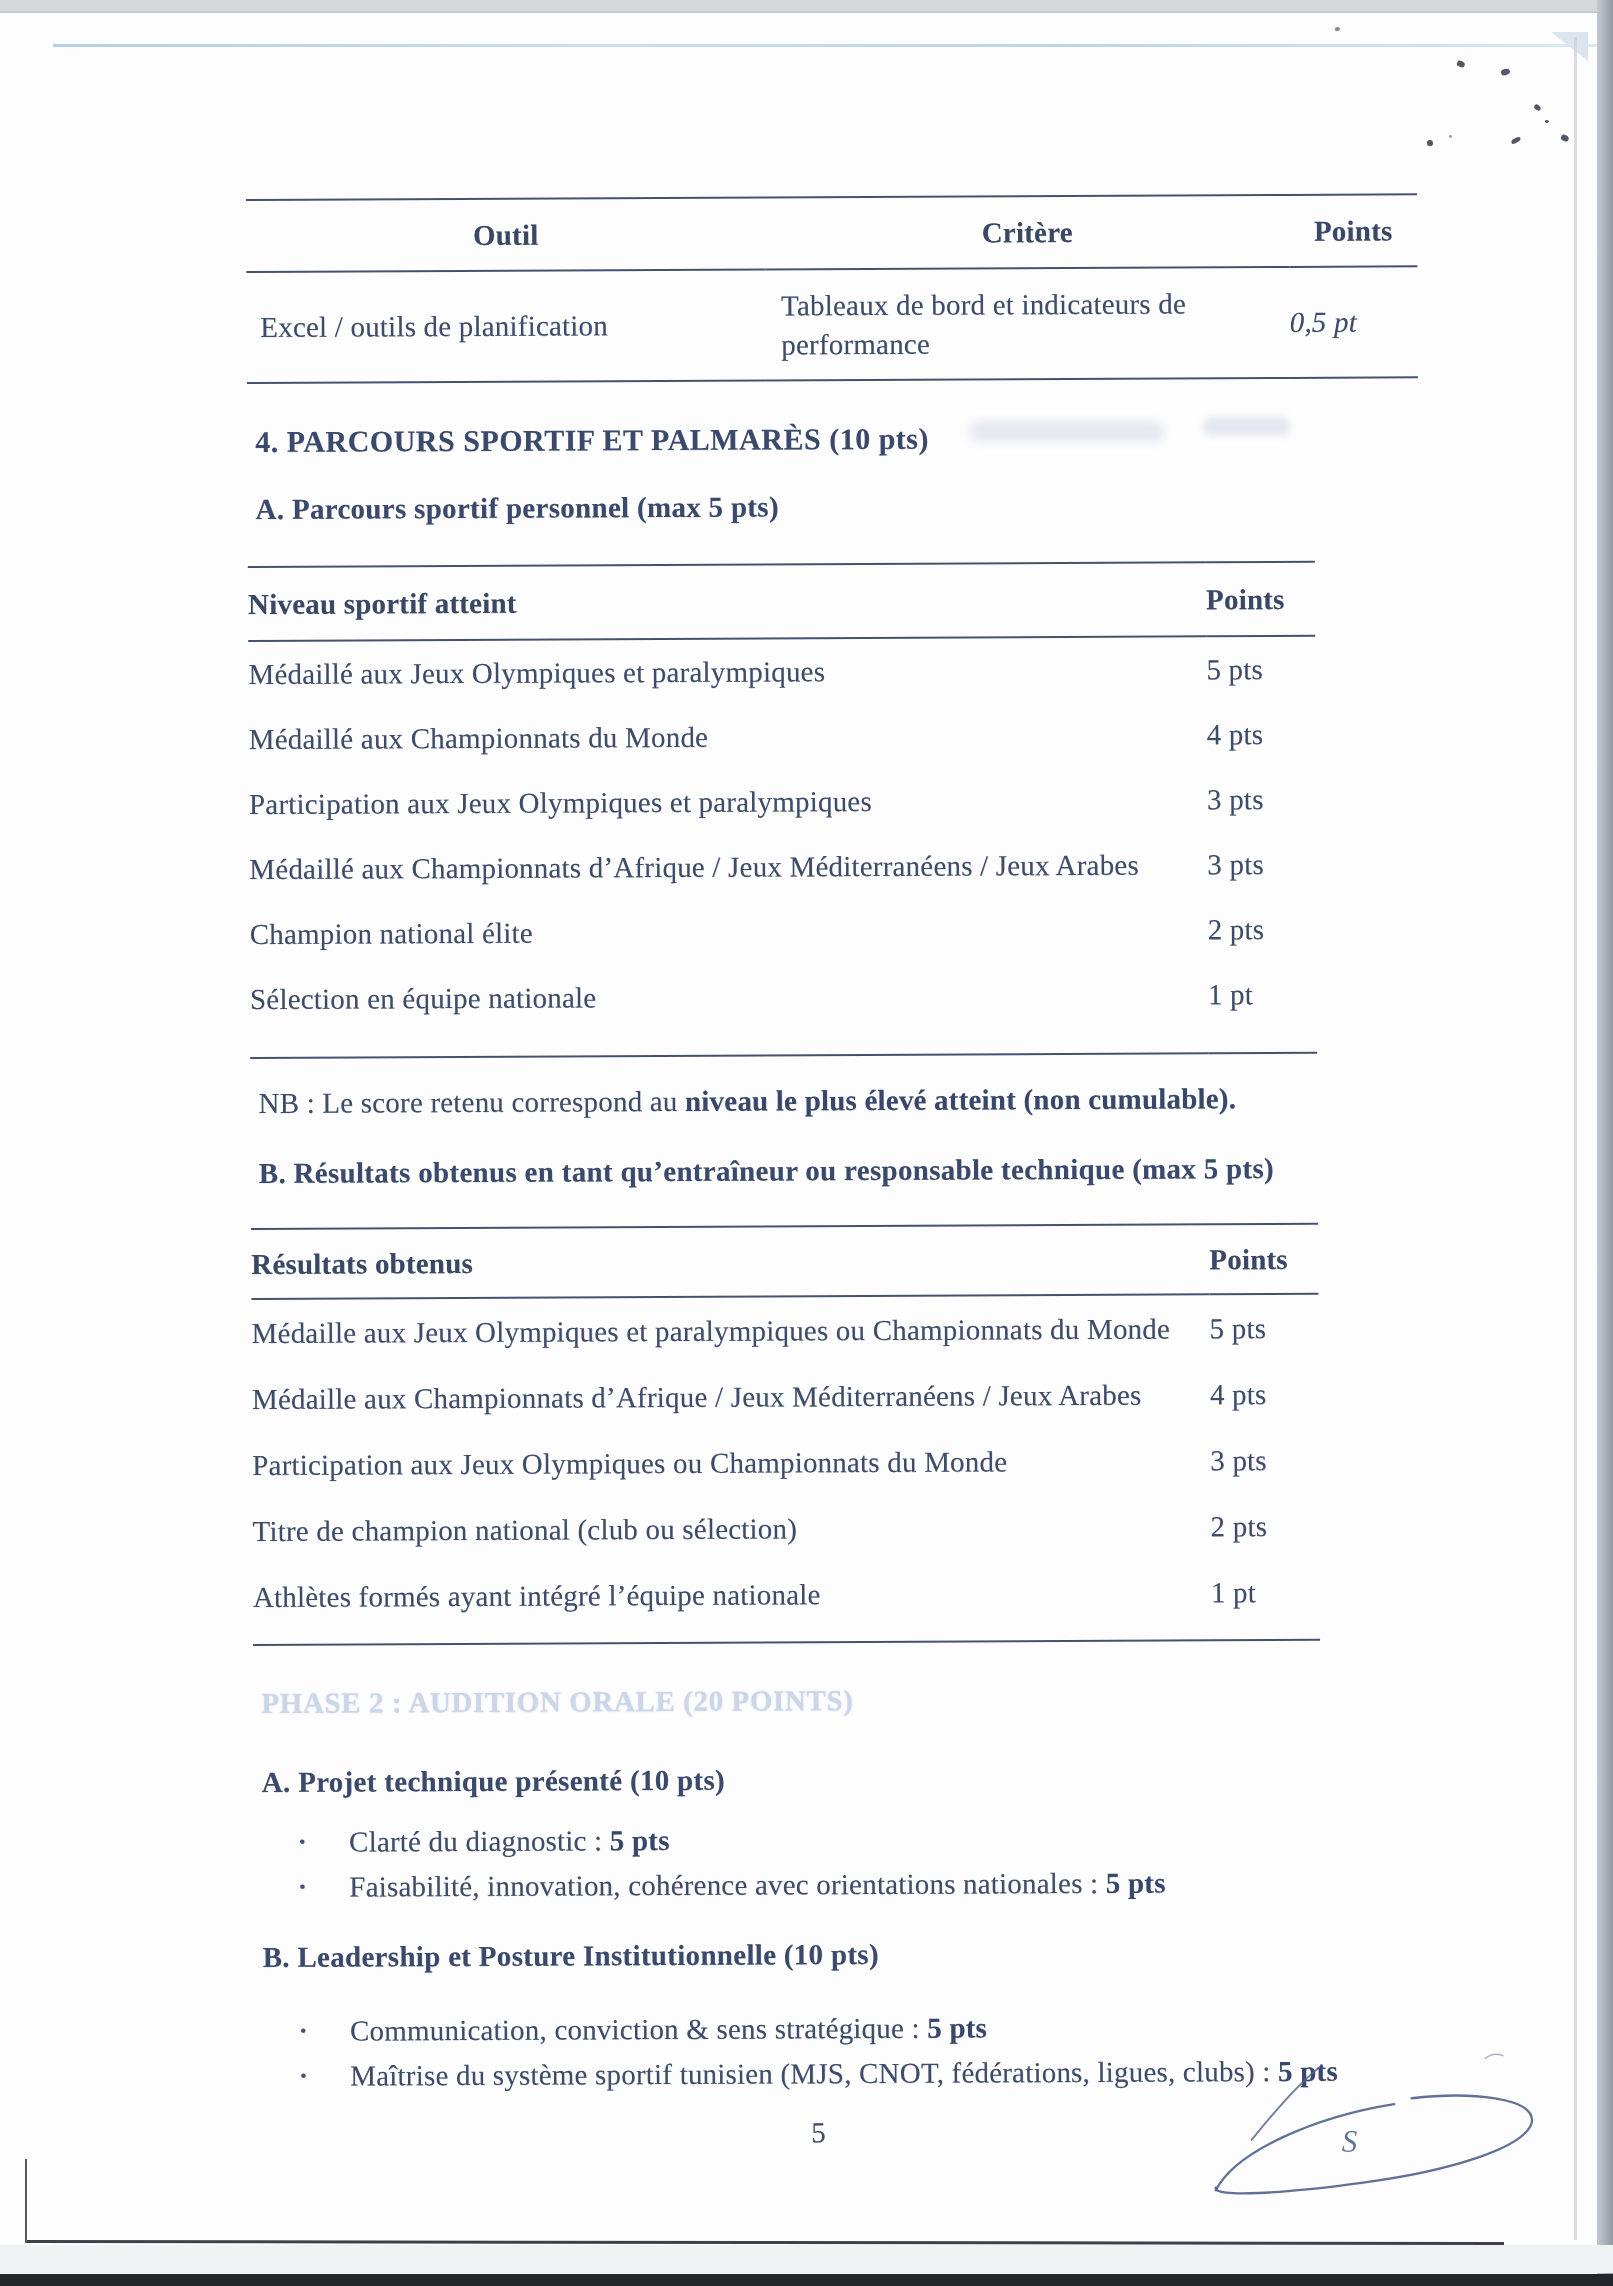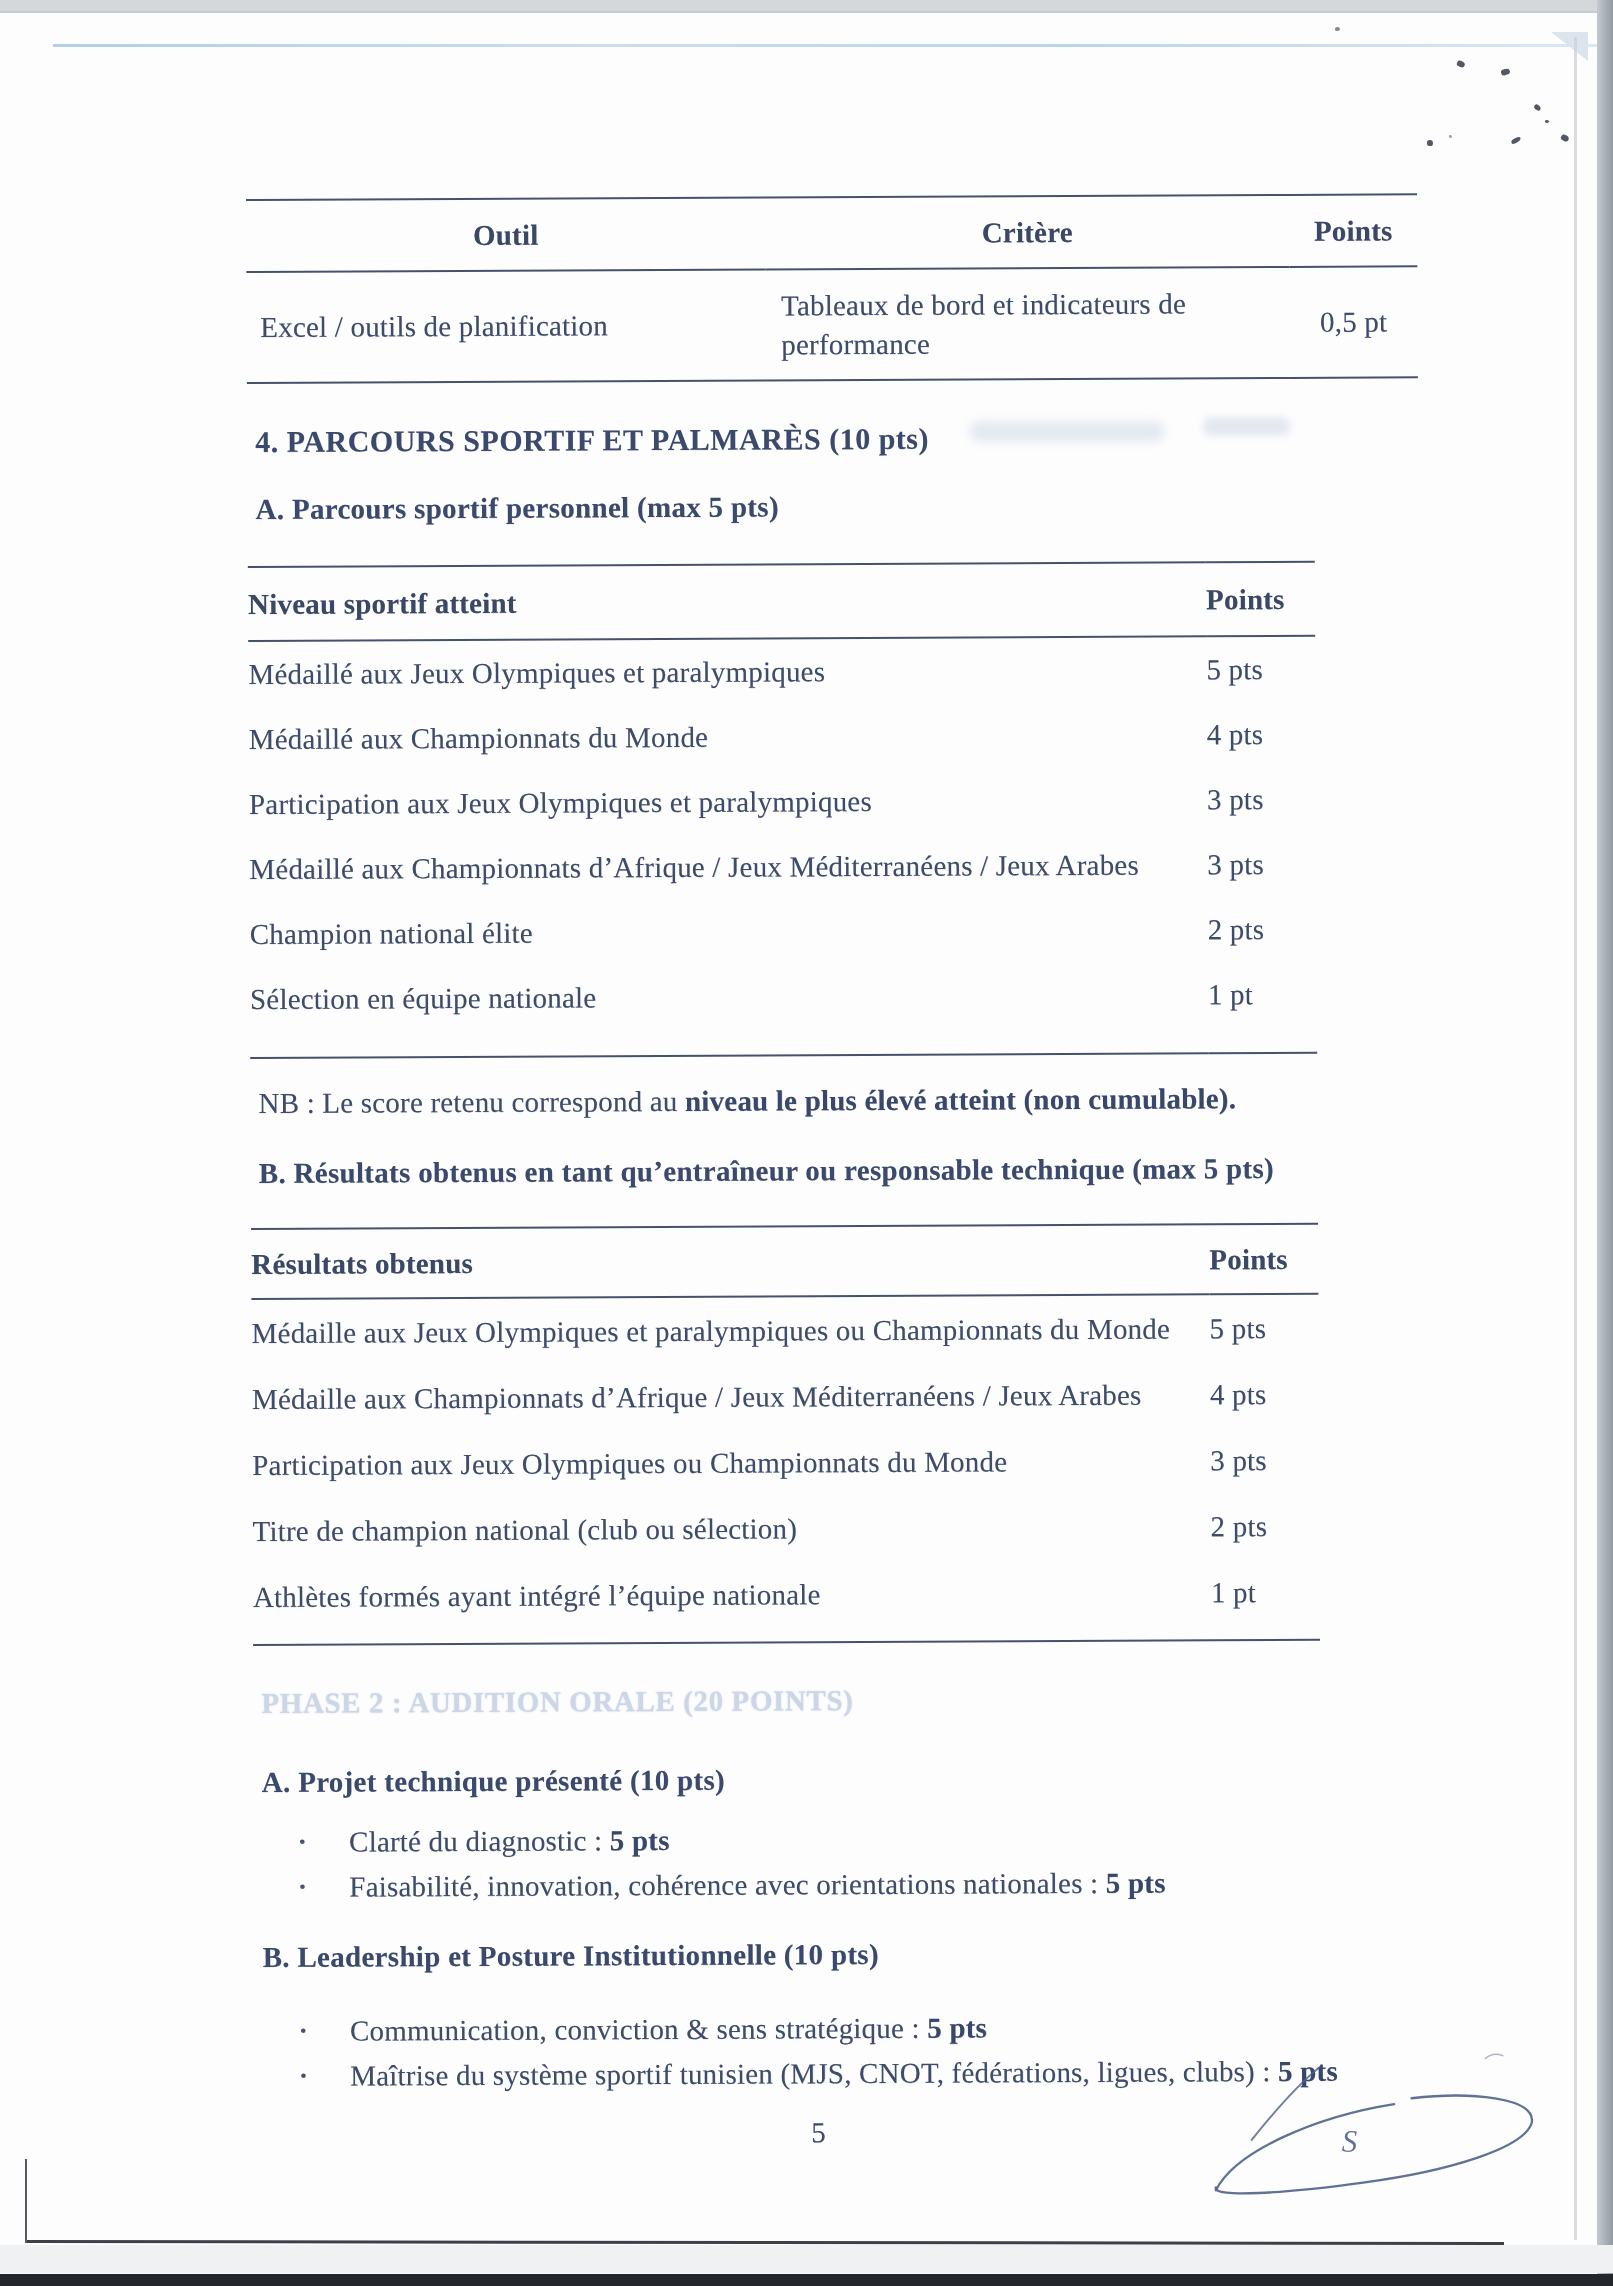--- a/index.html
+++ b/index.html
@@ -12,21 +12,21 @@
   h2,h3,p{margin:0;}
 
   .t{position:absolute;border-collapse:collapse;table-layout:fixed;color:#3e4c6a;}
   .t th,.t td{font-size:29px;letter-spacing:0.2px;white-space:nowrap;padding:0;font-weight:normal;}
 
   .t1{left:246px;top:199px;width:1171px;border-top:2.9px solid #46526b;border-bottom:2.9px solid #46526b;}
   .t1 thead th{height:70px;font-weight:bold;text-align:center;border-bottom:2.9px solid #46526b;color:#3a4866;}
   .t1 tbody td{height:109px;vertical-align:middle;}
   .t1 .cl1{padding-left:13.6px;}
   .t1 .cl2{padding-left:15.5px;white-space:normal;line-height:39px;}
-  .t1 .cc{text-align:center;}
+  .t1 .cc{font-style:italic;}
 
   .t2{left:246px;top:566px;width:1066px;border-top:2.9px solid #46526b;border-bottom:2.9px solid #46526b;}
   .t2 thead th{height:72px;font-weight:bold;text-align:left;border-bottom:2.9px solid #46526b;color:#3a4866;}
   .t2 tbody td{height:65px;vertical-align:middle;}
   .t2 tbody tr:last-child td{padding-bottom:25px;}
 
   .t3{left:246px;top:1228px;width:1066px;border-top:2.9px solid #46526b;border-bottom:2.9px solid #46526b;}
   .t3 thead th{height:68px;font-weight:bold;text-align:left;border-bottom:2.9px solid #46526b;color:#3a4866;}
   .t3 tbody td{height:66px;vertical-align:middle;}
   .t3 tbody tr:last-child td{padding-bottom:13.6px;}

